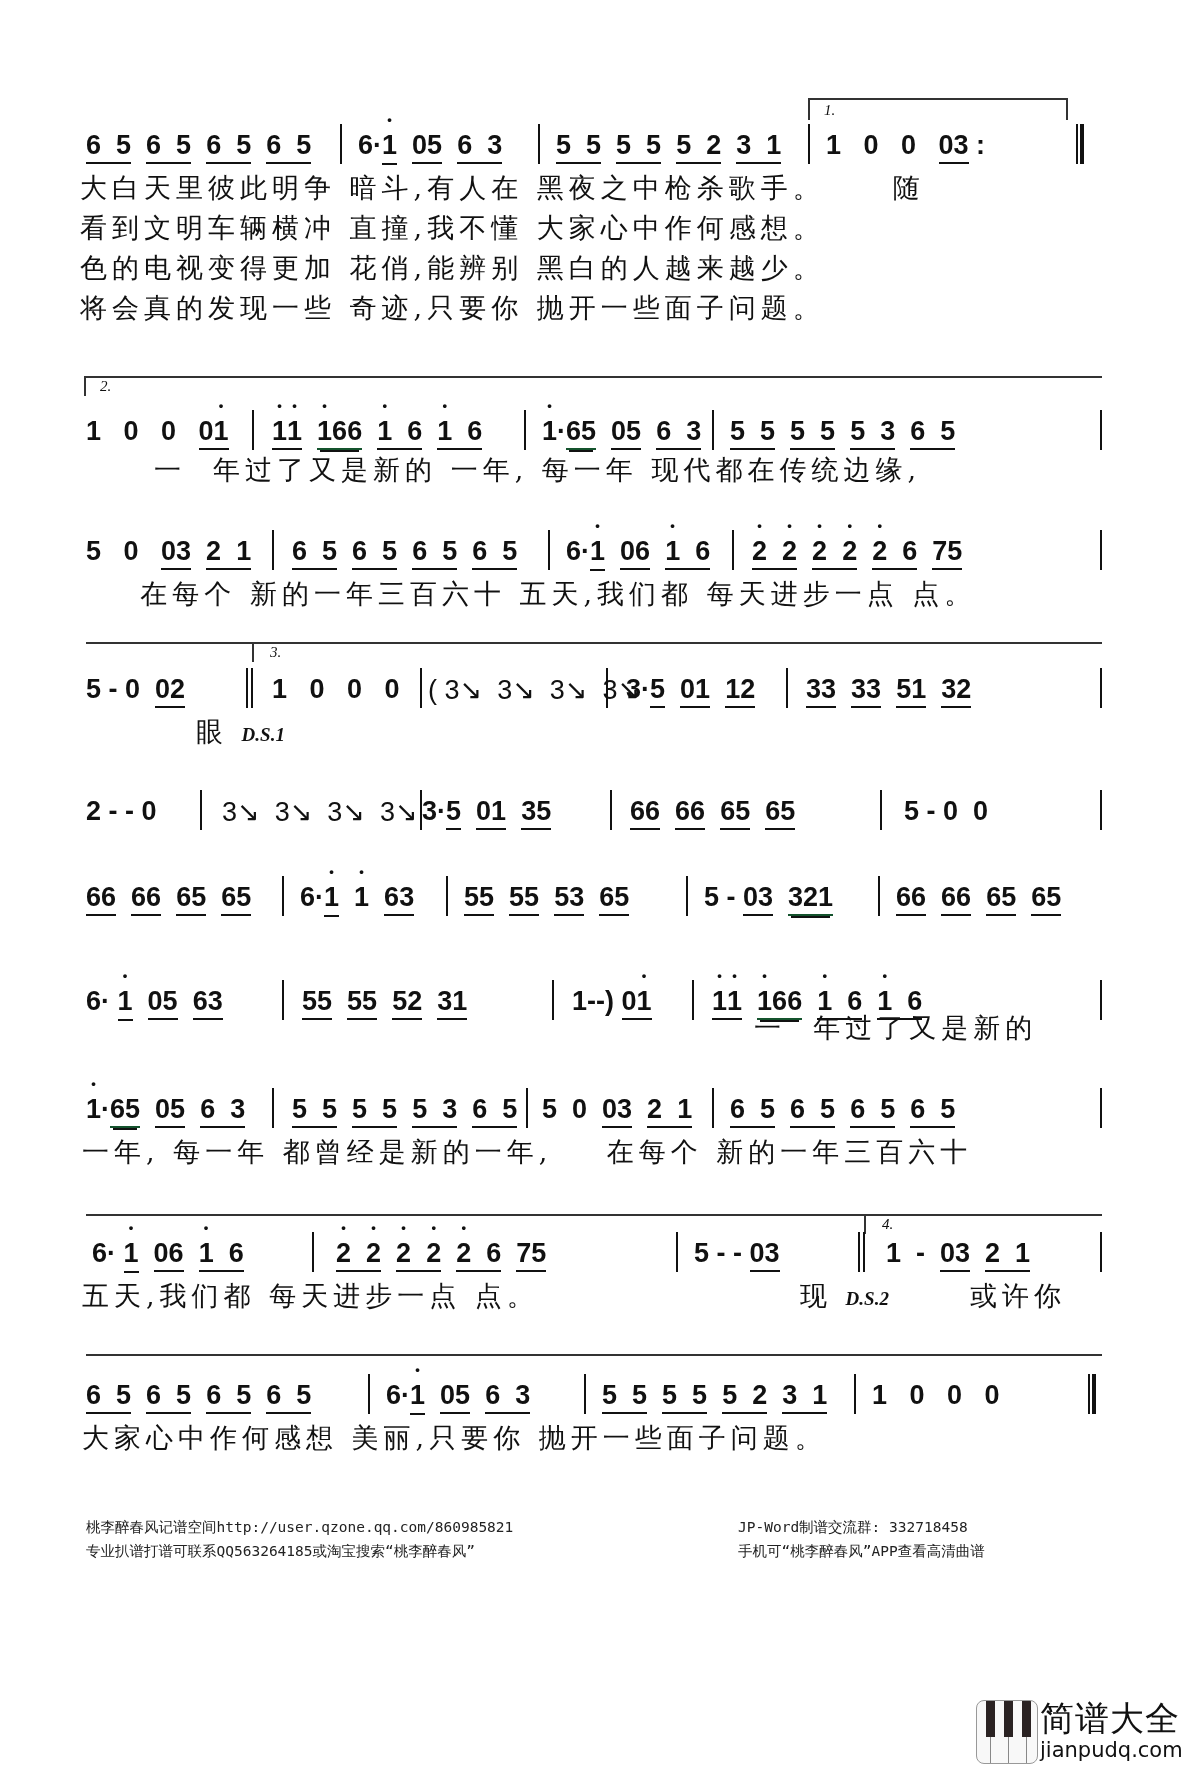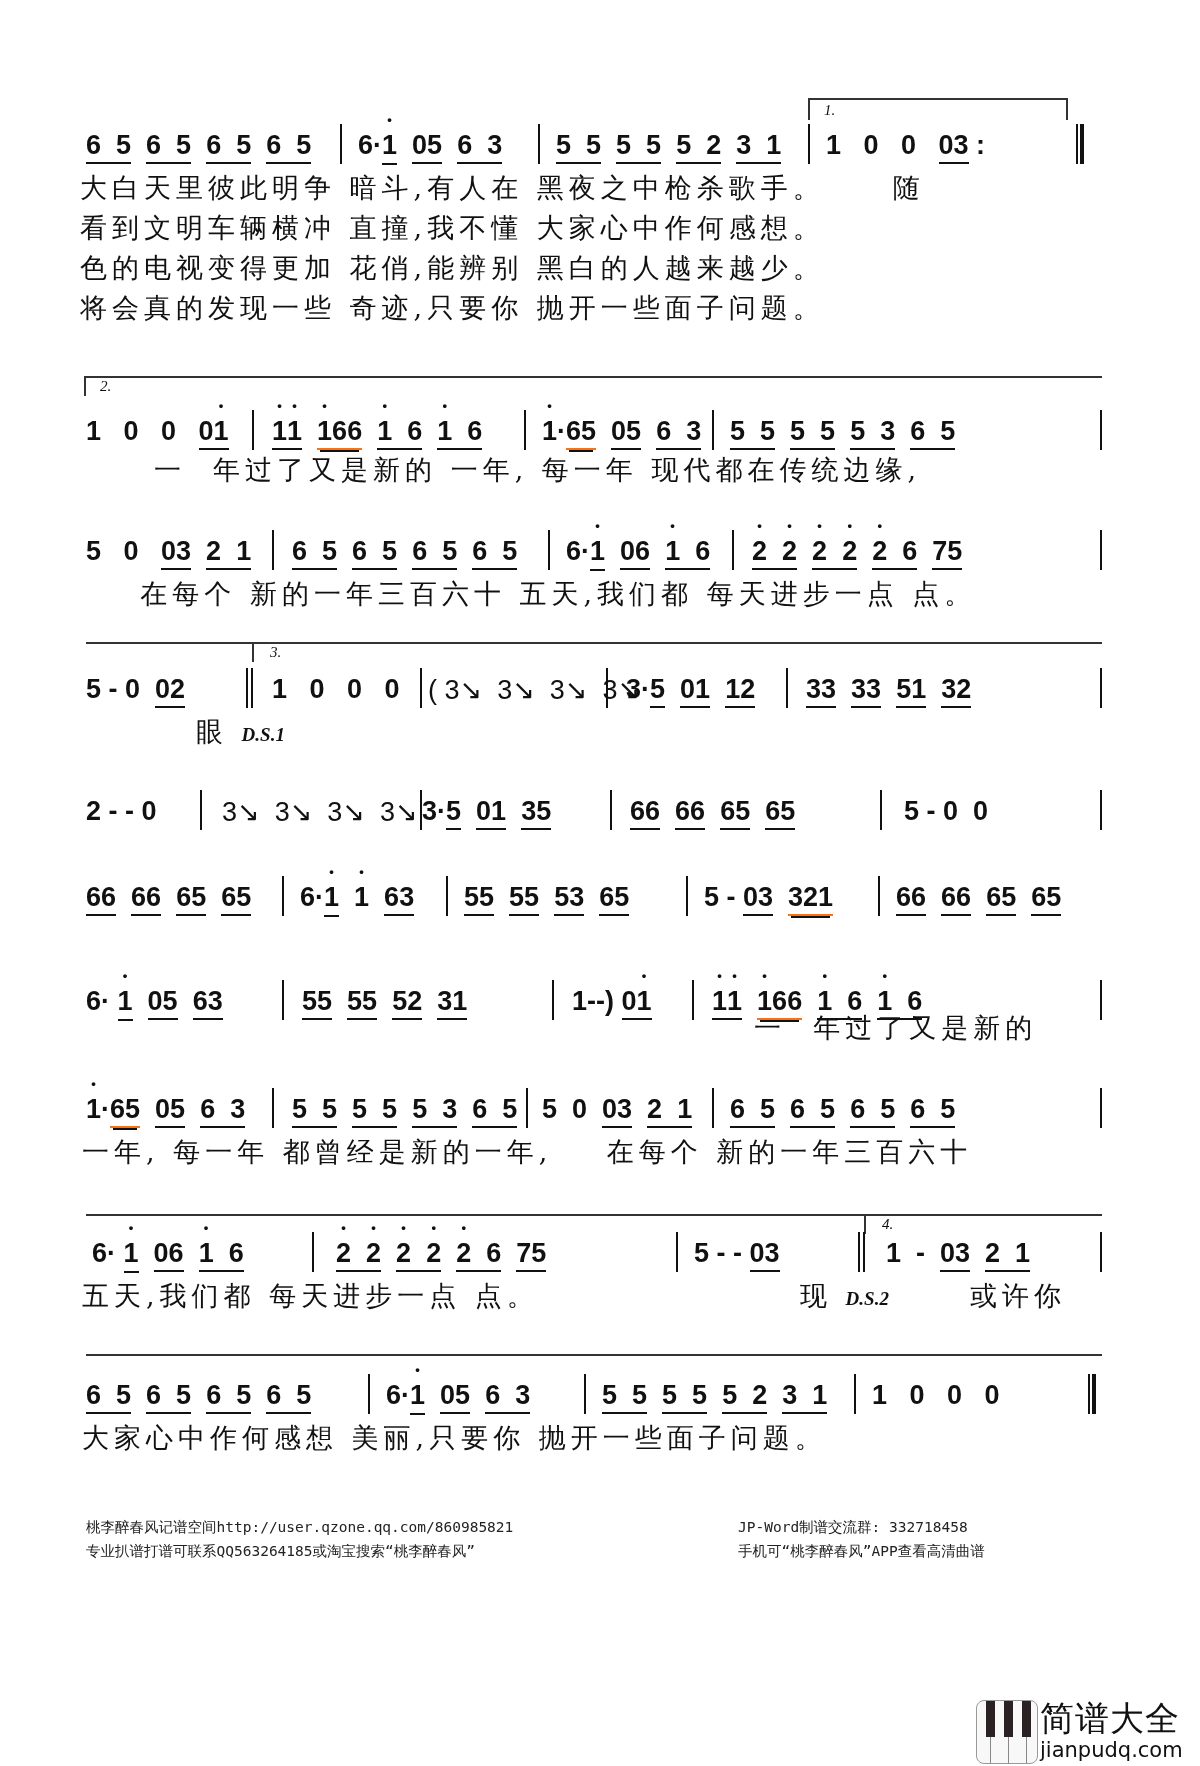--- a/index.html
+++ b/index.html
@@ -3,21 +3,21 @@
 <meta charset="utf-8">
 <style>
   html, body { margin:0; padding:0; background:#fff; }
   body { width:1200px; height:1766px; position:relative; overflow:hidden; color:#111;
          font-family:"Liberation Sans", "DejaVu Sans", sans-serif; }
   .line { position:absolute; left:86px; width:1016px; }
   .notes { position:absolute; left:0; height:40px; font-weight:bold; font-size:27px; white-space:nowrap; }
   .tok { position:absolute; top:4px; }
   .tok .d { position:relative; display:inline-block; }
   .ul1 { border-bottom:2px solid #111; padding-bottom:2px; }
-  .ul2 { border-bottom:2px solid #f97316; box-shadow:0 5px 0 -3px #111; padding-bottom:2px; }
+  .ul2 { border-bottom:2px solid #14532d; box-shadow:0 5px 0 -3px #111; padding-bottom:2px; }
   .bar { position:absolute; top:-2px; width:2px; height:40px; background:#111; }
   .dbar { position:absolute; top:-2px; width:8px; height:40px; border-left:2px solid #111; border-right:4px solid #111; box-sizing:border-box; }
   .lyr { position:absolute; left:0; font-family:"DejaVu Serif", serif; font-size:27px; letter-spacing:5px; white-space:pre; }
   .volta { position:absolute; height:20px; border-top:2px solid #333; }
   .volta.l { border-left:2px solid #333; }
   .volta.r { border-right:2px solid #333; }
   .vnum { position:absolute; top:2px; font-size:15px; font-style:italic; font-family:"Liberation Serif", serif; }
   .ds { font-family:"Liberation Serif", serif; font-weight:bold; font-style:italic; font-size:19px; letter-spacing:0; }
   .hr { position:absolute; left:86px; width:1016px; height:2px; background:#333; }
   .footer { position:absolute; font-family:"DejaVu Sans Mono", monospace; font-size:14.5px; color:#222; white-space:nowrap; }

